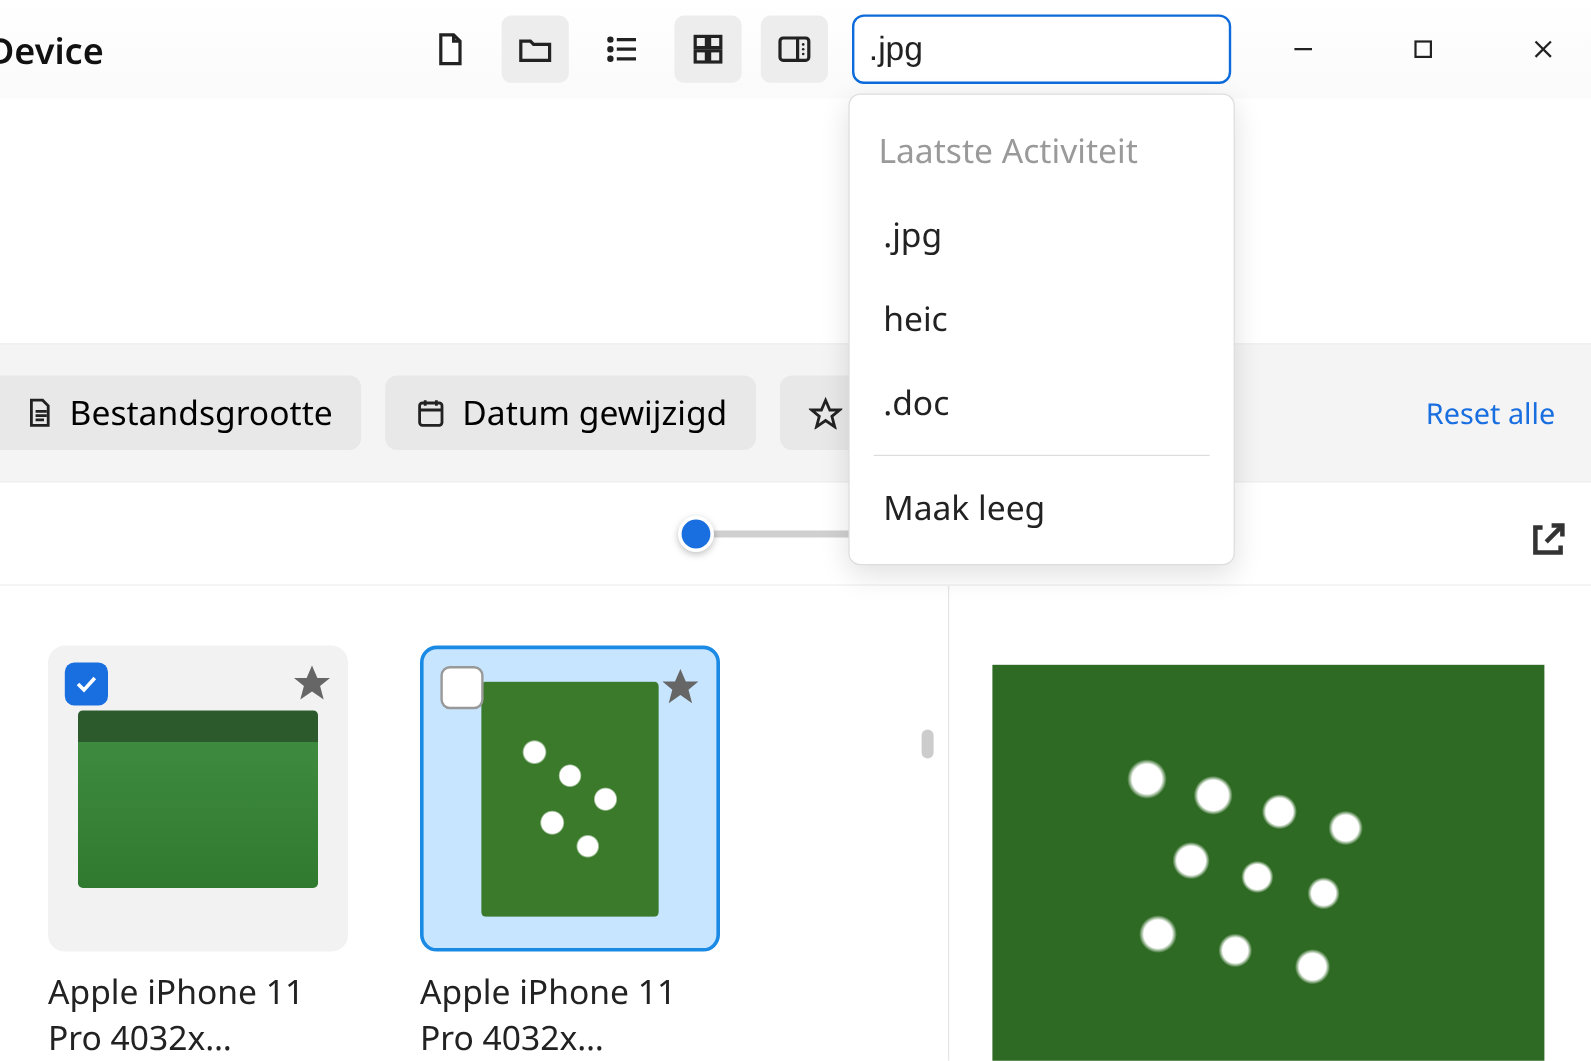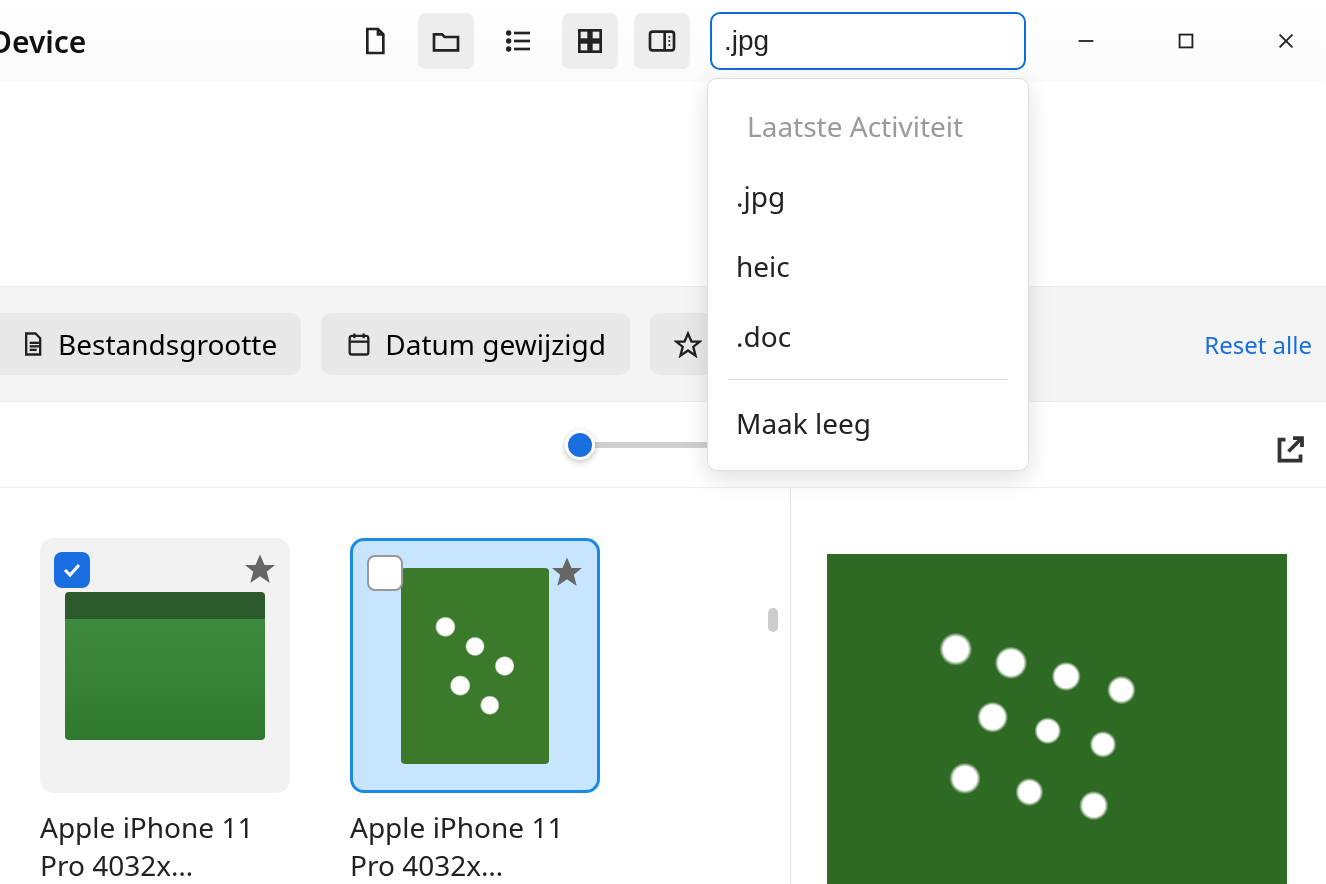--- a/index.html
+++ b/index.html
@@ -16,27 +16,27 @@
   .searchbox { display: flex; align-items: center; border: 2px solid #0d6bdb; border-radius: 10px; height: 58px; width: 316px; padding: 0 12px; background: #fff; position: relative; }
   .searchbox input { border: none; outline: none; font-size: 28px; flex: 1; background: transparent; color: #222; }
   .searchbox .s-icon { width: 24px; height: 24px; stroke: #333; stroke-width: 2; fill: none; margin-left: 6px; cursor: pointer; }
 
   .win-ctrl { margin-left: 40px; display: flex; gap: 60px; align-items:center;}
   .win-ctrl .wbtn { width: 40px; height:40px; display:flex; align-items:center; justify-content:center; cursor:pointer;}
   .win-ctrl svg { width: 22px; height: 22px; stroke: #222; stroke-width: 2; fill:none;}
 
   
   .dropdown { position: absolute; top: 78px; left: 707px; width: 322px; background: #fff; border: 1px solid #ddd; border-radius: 10px; box-shadow: 0 8px 24px rgba(0,0,0,0.12); z-index: 100; padding: 12px 0; }
-  .dropdown .dd-header { color: #9a9a9a; font-size: 28px; padding: 16px 39px; }
+  .dropdown .dd-header { color: #9a9a9a; font-size: 28px; padding: 16px 24px; }
   .dropdown .dd-item { font-size: 28px; padding: 16px 28px; cursor: pointer; color: #222; }
   .dropdown .dd-sep { height: 1px; background: #ddd; margin: 8px 20px; }
   .dropdown .dd-clear { font-size: 28px; padding: 16px 28px; cursor: pointer; color:#222;}
 
   
-  .filter-bar { background: #f4f4f4; height: 116px; margin-top: 204px; display: flex; align-items: center; padding: 0 14px 0 0; border-top:1px solid #eee; border-bottom:1px solid #eee;}
+  .filter-bar { background: #f4f4f4; height: 116px; margin-top: 204px; display: flex; align-items: center; padding: 0 30px 0 0; border-top:1px solid #eee; border-bottom:1px solid #eee;}
   .filter-bar .filter-btn { display: flex; align-items: center; gap: 12px; background: #e8e8e8; border-radius: 10px; padding: 12px 24px; font-size: 28px; margin-right: 20px; cursor:pointer; }
   .filter-bar .filter-btn.first { border-radius: 0 10px 10px 0; margin-left:-6px;}
   .filter-bar .filter-btn .f-ico { width: 28px; height: 28px; stroke:#222; fill:none; stroke-width:2;}
   .filter-bar .reset { margin-left: auto; color: #1a6fe0; font-size: 24px; cursor:pointer;text-align:center;}
 
   
   .slider-band { height: 86px; display:flex; align-items:center; border-bottom:1px solid #eee;}
   .slider { position: relative; margin-left: 580px; width: 200px; height: 6px; background: #d0d0d0; border-radius: 3px;}
   .slider .thumb { position: absolute; left: 0; top: 50%; transform: translate(-50%,-50%); width: 30px; height:30px; border-radius:50%; background:#1a6fe0; border:3px solid #fff; box-shadow:0 2px 6px rgba(0,0,0,0.25);}
   .slider .fill { position:absolute; left:0; top:0; height:6px; width:14px; background:#1a6fe0; border-radius:3px;}

